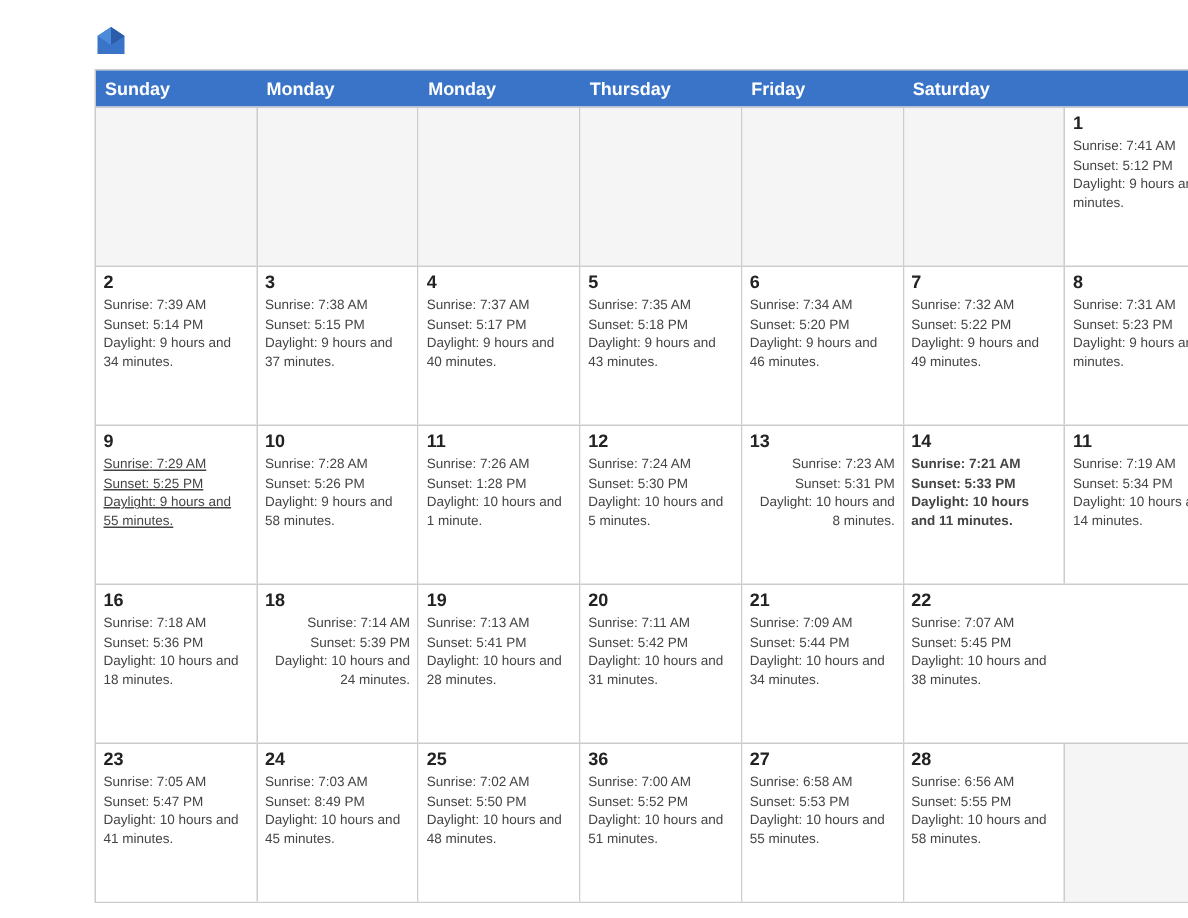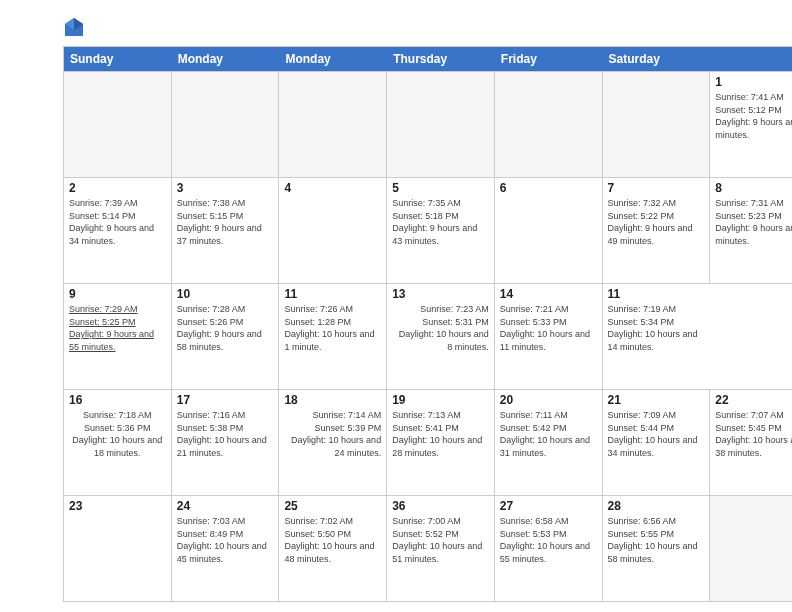--- a/index.html
+++ b/index.html
@@ -163,29 +163,35 @@
 Daylight: 9 hours and 34 minutes.</div>
           </div>
           <div class="cal-cell">
             <div class="day-num">3</div>
             <div class="day-info" style="white-space: pre-line;">Sunrise: 7:38 AM
 Sunset: 5:15 PM
 Daylight: 9 hours and 37 minutes.</div>
           </div>
           <div class="cal-cell">
             <div class="day-num">4</div>
+            <div class="day-info" style="white-space: pre-line;">Sunrise: 7:37 AM
+Sunset: 5:17 PM
+Daylight: 9 hours and 40 minutes.</div>
           </div>
           <div class="cal-cell">
             <div class="day-num">5</div>
             <div class="day-info" style="white-space: pre-line;">Sunrise: 7:35 AM
 Sunset: 5:18 PM
 Daylight: 9 hours and 43 minutes.</div>
           </div>
           <div class="cal-cell">
             <div class="day-num">6</div>
+            <div class="day-info" style="white-space: pre-line;">Sunrise: 7:34 AM
+Sunset: 5:20 PM
+Daylight: 9 hours and 46 minutes.</div>
           </div>
           <div class="cal-cell">
             <div class="day-num">7</div>
             <div class="day-info" style="white-space: pre-line;">Sunrise: 7:32 AM
 Sunset: 5:22 PM
 Daylight: 9 hours and 49 minutes.</div>
           </div>
           <div class="cal-cell">
             <div class="day-num">8</div>
             <div class="day-info" style="white-space: pre-line;">Sunrise: 7:31 AM
@@ -206,50 +212,50 @@
 Sunset: 5:26 PM
 Daylight: 9 hours and 58 minutes.</div>
           </div>
           <div class="cal-cell">
             <div class="day-num">11</div>
             <div class="day-info" style="white-space: pre-line;">Sunrise: 7:26 AM
 Sunset: 1:28 PM
 Daylight: 10 hours and 1 minute.</div>
           </div>
           <div class="cal-cell">
+            <div class="day-num">12</div>
+            <div class="day-info" style="white-space: pre-line;">Sunrise: 7:24 AM
+Sunset: 5:30 PM
+Daylight: 10 hours and 5 minutes.</div>
+          </div>
+          <div class="cal-cell">
             <div class="day-num">13</div>
             <div class="day-info" style="white-space: pre-line; text-align: right;">Sunrise: 7:23 AM
 Sunset: 5:31 PM
 Daylight: 10 hours and 8 minutes.</div>
           </div>
           <div class="cal-cell">
             <div class="day-num">14</div>
-            <div class="day-info" style="white-space: pre-line;">Sunrise: 7:21 AM
+            <div class="day-info" style="white-space: pre-line; font-weight: bold;">Sunrise: 7:21 AM
 Sunset: 5:33 PM
 Daylight: 10 hours and 11 minutes.</div>
           </div>
           <div class="cal-cell">
             <div class="day-num">11</div>
             <div class="day-info" style="white-space: pre-line;">Sunrise: 7:19 AM
 Sunset: 5:34 PM
 Daylight: 10 hours and 14 minutes.</div>
           </div>
         </div>
         <div class="cal-row">
           <div class="cal-cell">
             <div class="day-num">16</div>
-            <div class="day-info" style="white-space: pre-line; text-align: center;">Sunrise: 7:18 AM
+            <div class="day-info" style="white-space: pre-line;">Sunrise: 7:18 AM
 Sunset: 5:36 PM
 Daylight: 10 hours and 18 minutes.</div>
-          </div>
-          <div class="cal-cell">
-            <div class="day-num">17</div>
-            <div class="day-info" style="white-space: pre-line;">Sunrise: 7:16 AM
-Sunset: 5:38 PM
-Daylight: 10 hours and 21 minutes.</div>
           </div>
           <div class="cal-cell">
             <div class="day-num">18</div>
             <div class="day-info" style="white-space: pre-line; text-align: right;">Sunrise: 7:14 AM
 Sunset: 5:39 PM
 Daylight: 10 hours and 24 minutes.</div>
           </div>
           <div class="cal-cell">
             <div class="day-num">19</div>
             <div class="day-info" style="white-space: pre-line;">Sunrise: 7:13 AM
@@ -271,20 +277,23 @@
           <div class="cal-cell">
             <div class="day-num">22</div>
             <div class="day-info" style="white-space: pre-line;">Sunrise: 7:07 AM
 Sunset: 5:45 PM
 Daylight: 10 hours and 38 minutes.</div>
           </div>
         </div>
         <div class="cal-row">
           <div class="cal-cell">
             <div class="day-num">23</div>
+            <div class="day-info" style="white-space: pre-line;">Sunrise: 7:05 AM
+Sunset: 5:47 PM
+Daylight: 10 hours and 41 minutes.</div>
           </div>
           <div class="cal-cell">
             <div class="day-num">24</div>
             <div class="day-info" style="white-space: pre-line;">Sunrise: 7:03 AM
 Sunset: 8:49 PM
 Daylight: 10 hours and 45 minutes.</div>
           </div>
           <div class="cal-cell">
             <div class="day-num">25</div>
             <div class="day-info" style="white-space: pre-line;">Sunrise: 7:02 AM

